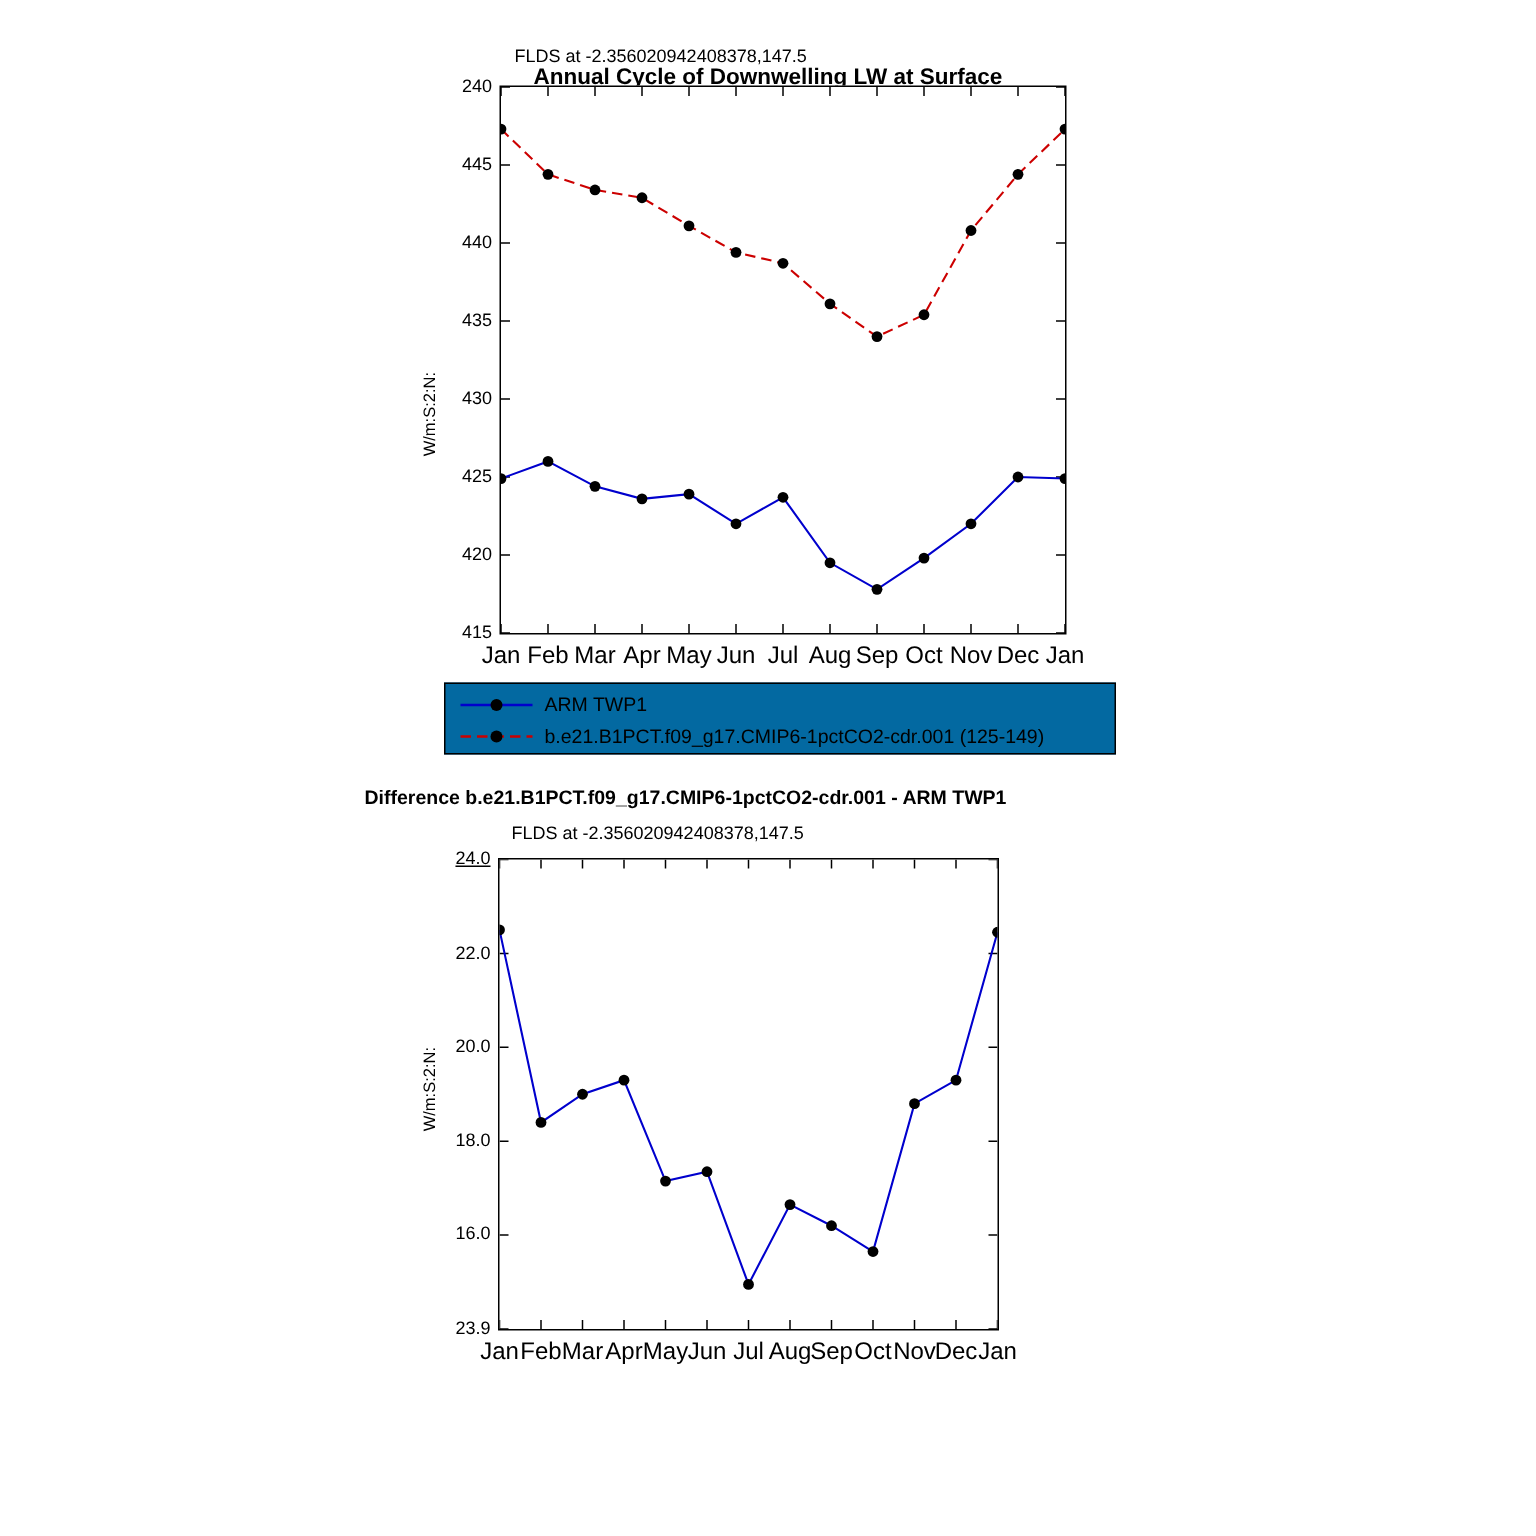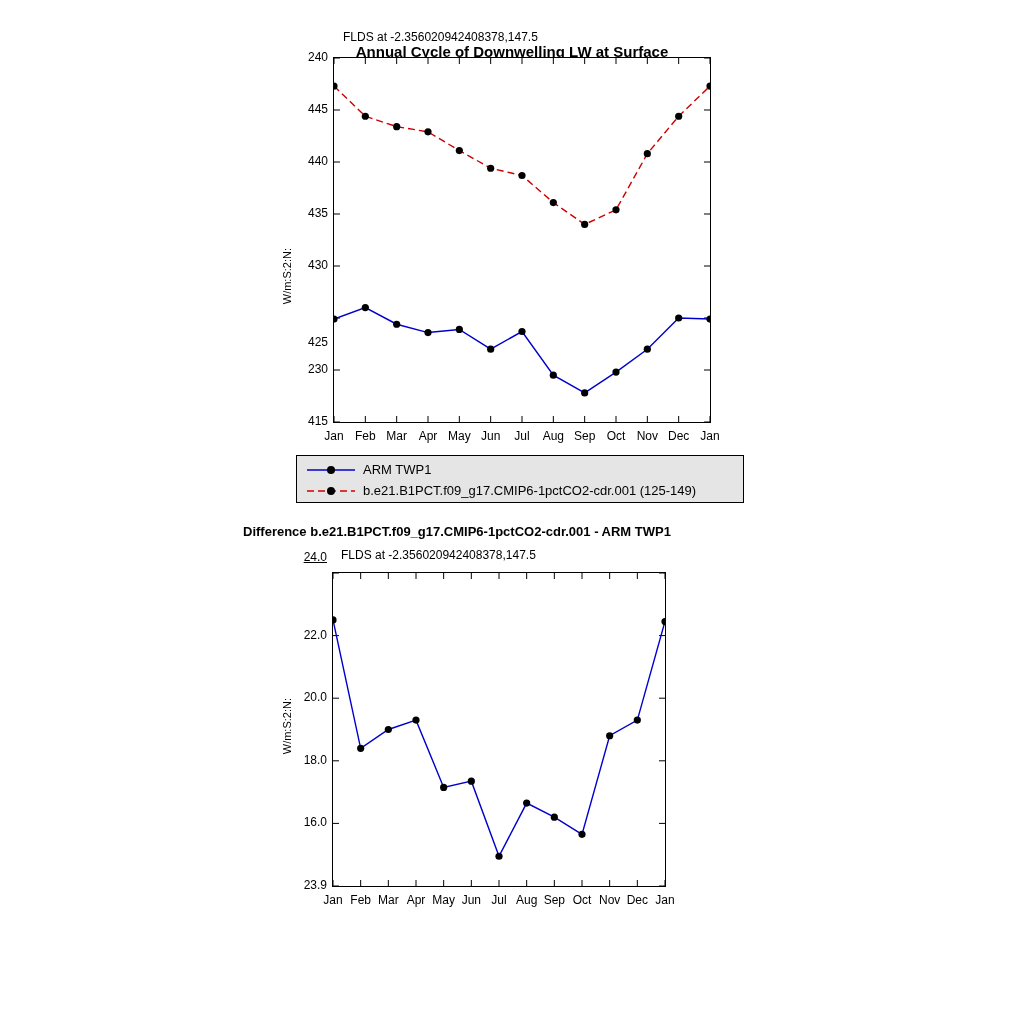--- a/index.html
+++ b/index.html
@@ -44,30 +44,30 @@
     white-space: nowrap;
   }
   .ytick-label {
     position: absolute;
     font-size: 12px;
     text-align: right;
     white-space: nowrap;
   }
   .xtick-label {
     position: absolute;
-    font-size: 12px;
+    font-size: 16px;
     text-align: center;
     white-space: nowrap;
   }
   svg { display: block; }
   .legend-box {
     position: absolute;
     border: 1px solid #000000;
     box-sizing: border-box;
-    background: #e5e5e5;
+    background: #0369a1;
   }
   .legend-entry-label {
     position: absolute;
     font-size: 13px;
     white-space: nowrap;
   }
   .title-diff {
     position: absolute;
     font-size: 13px;
     font-weight: bold;
@@ -153,22 +153,22 @@
       <circle cx="250.67" cy="166.40" r="3.6" fill="#000000"></circle>
       <circle cx="282.00" cy="151.84" r="3.6" fill="#000000"></circle>
       <circle cx="313.33" cy="95.68" r="3.6" fill="#000000"></circle>
       <circle cx="344.67" cy="58.24" r="3.6" fill="#000000"></circle>
       <circle cx="376.00" cy="28.08" r="3.6" fill="#000000"></circle>
     </svg>
 </div>
 
 <div id="top-ytick-container">
     <div class="ytick-label" style="left: 288px; width: 40px; top: 414px;">415</div>
-    <div class="ytick-label" style="left: 288px; width: 40px; top: 362px;">230</div>
-    <div class="ytick-label" style="left: 288px; width: 40px; top: 310px; margin-top: 25px;">425</div>
+    <div class="ytick-label" style="left: 288px; width: 40px; top: 362px;">420</div>
+    <div class="ytick-label" style="left: 288px; width: 40px; top: 310px;">425</div>
     <div class="ytick-label" style="left: 288px; width: 40px; top: 258px;">430</div>
     <div class="ytick-label" style="left: 288px; width: 40px; top: 206px;">435</div>
     <div class="ytick-label" style="left: 288px; width: 40px; top: 154px;">440</div>
     <div class="ytick-label" style="left: 288px; width: 40px; top: 102px;">445</div>
     <div class="ytick-label" style="left: 288px; width: 40px; top: 50px;">240</div>
   </div>
 <div id="top-xtick-container">
     <div class="xtick-label" style="left: 314px; width: 40px; top: 429px;">Jan</div>
     <div class="xtick-label" style="left: 345.333px; width: 40px; top: 429px;">Feb</div>
     <div class="xtick-label" style="left: 376.667px; width: 40px; top: 429px;">Mar</div>
@@ -257,21 +257,21 @@
       <circle cx="332.00" cy="48.51" r="3.6" fill="#000000"></circle>
     </svg>
 </div>
 
 <div id="bottom-ytick-container">
     <div class="ytick-label" style="left: 287px; width: 40px; top: 878px;">23.9</div>
     <div class="ytick-label" style="left: 287px; width: 40px; top: 815.4px;">16.0</div>
     <div class="ytick-label" style="left: 287px; width: 40px; top: 752.8px;">18.0</div>
     <div class="ytick-label" style="left: 287px; width: 40px; top: 690.2px;">20.0</div>
     <div class="ytick-label" style="left: 287px; width: 40px; top: 627.6px;">22.0</div>
-    <div class="ytick-label" style="left: 287px; width: 40px; top: 550px; text-decoration: underline;">24.0</div>
+    <div class="ytick-label" style="left: 287px; width: 40px; top: 565px; text-decoration: underline;">24.0</div>
   </div>
 <div id="bottom-xtick-container">
     <div class="xtick-label" style="left: 313px; width: 40px; top: 893px;">Jan</div>
     <div class="xtick-label" style="left: 340.667px; width: 40px; top: 893px;">Feb</div>
     <div class="xtick-label" style="left: 368.333px; width: 40px; top: 893px;">Mar</div>
     <div class="xtick-label" style="left: 396px; width: 40px; top: 893px;">Apr</div>
     <div class="xtick-label" style="left: 423.667px; width: 40px; top: 893px;">May</div>
     <div class="xtick-label" style="left: 451.333px; width: 40px; top: 893px;">Jun</div>
     <div class="xtick-label" style="left: 479px; width: 40px; top: 893px;">Jul</div>
     <div class="xtick-label" style="left: 506.667px; width: 40px; top: 893px;">Aug</div>

